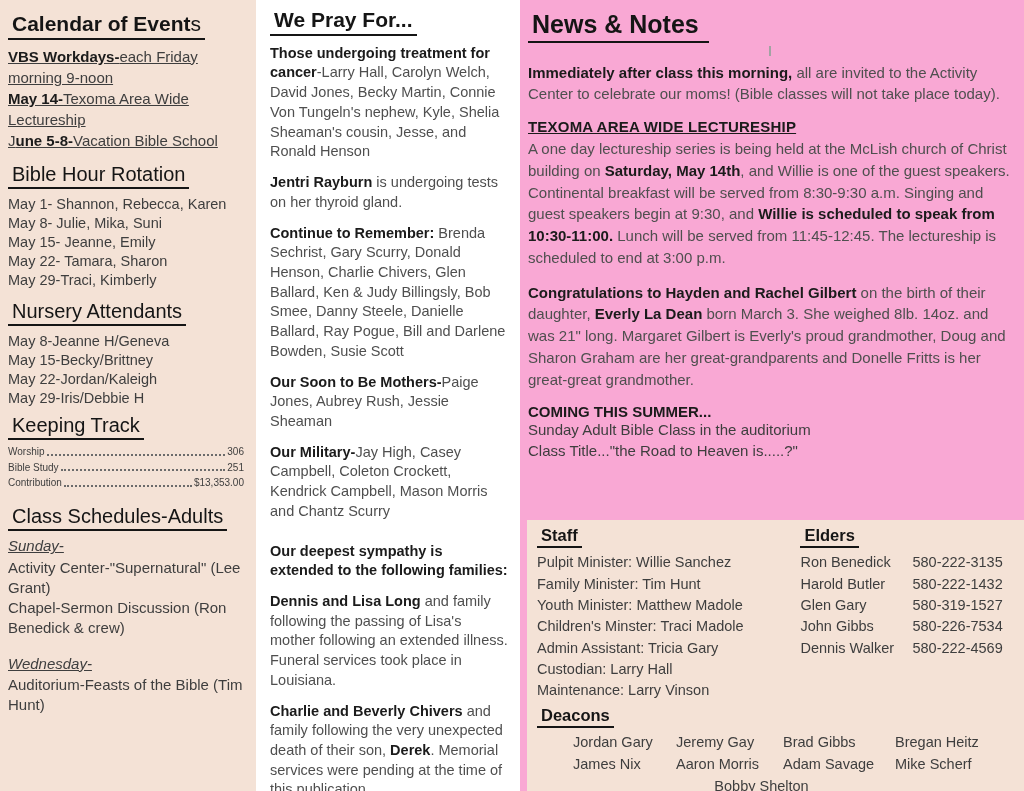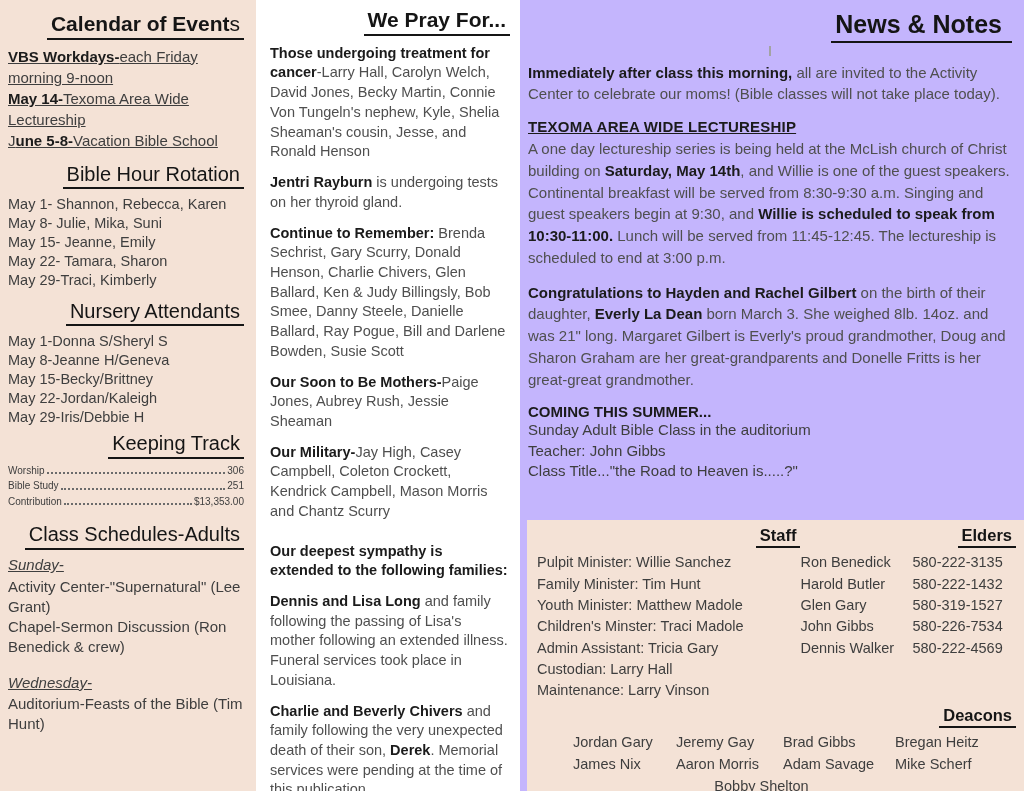--- a/index.html
+++ b/index.html
@@ -17,23 +17,23 @@
     padding:12px 12px 0 8px;
   }
   .col-mid {
     position:absolute; left:256px; top:0; width:264px; height:791px;
     padding:8px 10px 15px 14px;
     background:#ffffff;
   }
   .col-right {
     position:absolute; left:520px; top:0; width:504px; height:791px;
     padding:10px 12px 16px 8px;
-    background:#c4b5fd;
-  }
-  .center { text-align:right; }
+    background:#f9a8d4;
+  }
+  .center { text-align:left; }
   .h-big, .h-reg, .h-mid, .h-news, .h-sub {
     display:inline-block; color:#151515; line-height:1.18;
     border-bottom:2px solid #151515; padding:0 4px 1px 4px;
   }
   .h-big  { font-size:21px; font-weight:700; }
   .h-reg  { font-size:20px; font-weight:400; }
   .h-mid  { font-size:21px; font-weight:700; }
   .h-news { font-size:25px; font-weight:700; padding-right:10px; }
   .h-sub  { font-size:16.5px; font-weight:700; }
   .reg-weight { font-weight:400; }
@@ -102,21 +102,20 @@
       <div class="list-line">May 8- Julie, Mika, Suni</div>
       <div class="list-line">May 15- Jeanne, Emily</div>
       <div class="list-line">May 22- Tamara, Sharon</div>
       <div class="list-line">May 29-Traci, Kimberly</div>
     </div>
 
   <div class="center mt10 mb6">
     <span class="h-reg">Nursery Attendants</span>
   </div>
   <div>
-      <div class="list-line">May 1-Donna S/Sheryl S</div>
       <div class="list-line">May 8-Jeanne H/Geneva</div>
       <div class="list-line">May 15-Becky/Brittney</div>
       <div class="list-line">May 22-Jordan/Kaleigh</div>
       <div class="list-line">May 29-Iris/Debbie H</div>
     </div>
 
   <div class="center mt6 mb4">
     <span class="h-reg">Keeping Track</span>
   </div>
   <div class="kt-row">
@@ -168,21 +167,20 @@
     <span class="h-news">News &amp; Notes</span>
     <div class="cursor-mark"></div>
   </div>
   <div class="txt-r mt6"><b>Immediately after class this morning,</b><span> all are invited to the Activity Center to celebrate our moms! (Bible classes will not take place today).</span></div>
   <div class="lect-heading">TEXOMA AREA WIDE LECTURESHIP</div>
   <div class="txt-r"><span>A one day lectureship series is being held at the McLish church of Christ building on </span><b>Saturday, May 14th</b><span>, and Willie is one of the guest speakers. Continental breakfast will be served from 8:30-9:30 a.m. Singing and guest speakers begin at 9:30, and </span><b>Willie is scheduled to speak from 10:30-11:00.</b><span> Lunch will be served from 11:45-12:45. The lectureship is scheduled to end at 3:00 p.m.</span></div>
   <div class="txt-r"><b>Congratulations to Hayden and Rachel Gilbert</b><span> on the birth of their daughter, </span><b>Everly La Dean</b><span> born March 3. She weighed 8lb. 14oz. and was 21" long. Margaret Gilbert is Everly's proud grandmother, Doug and Sharon Graham are her great-grandparents and Donelle Fritts is her great-great grandmother.</span></div>
   <div class="summer-heading">COMING THIS SUMMER...</div>
   <div>
       <div class="sched-line">Sunday Adult Bible Class in the auditorium</div>
-      <div class="sched-line">Teacher: John Gibbs</div>
       <div class="sched-line">Class Title..."the Road to Heaven is.....?"</div>
     </div>
 </div>
 
 <div class="staff-panel">
   <div class="staff-cols">
     <div class="staff-col">
       <div class="center mb4">
         <span class="h-sub">Staff</span>
       </div>

